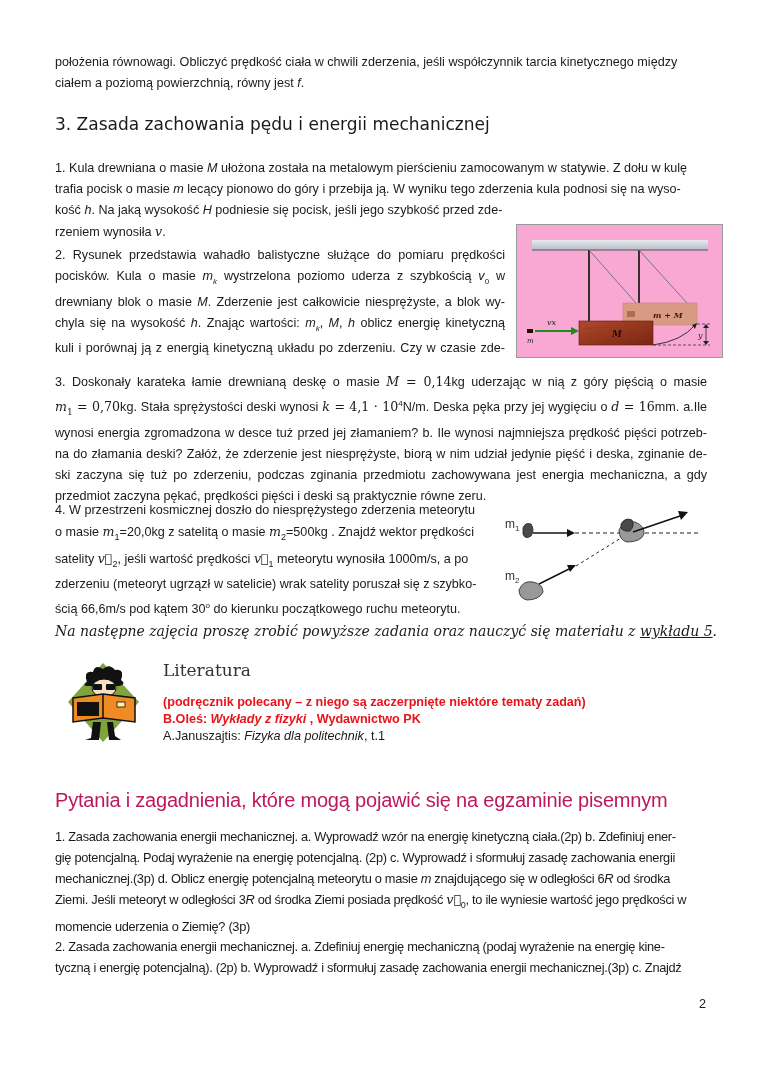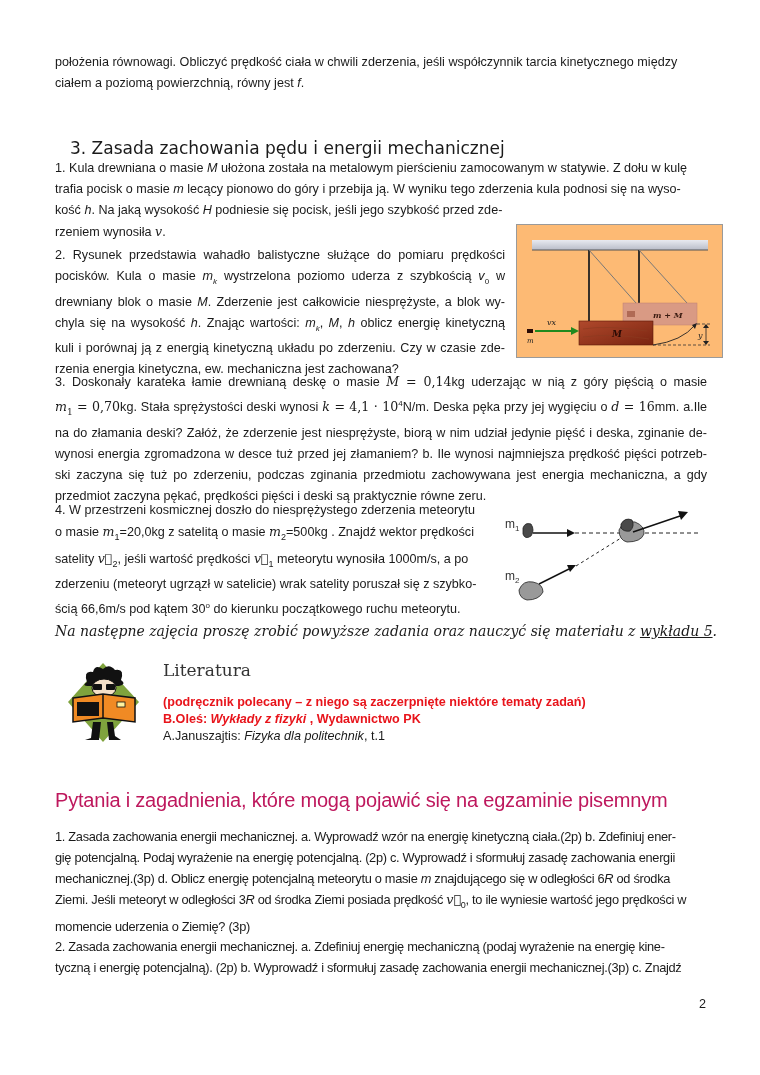--- a/index.html
+++ b/index.html
@@ -21,39 +21,38 @@
   svg text { font-family: "DejaVu Serif", serif; }
 </style>
 </head>
 <body>
 
 <div class="abs p" style="left:55px; top:52px; width:650px;">
   <div>położenia równowagi. Obliczyć prędkość ciała w chwili zderzenia, jeśli współczynnik tarcia kinetycznego między</div>
   <div><span>ciałem a poziomą powierzchnią, równy jest </span><i>f</i><span>.</span></div>
 </div>
 
-<div class="abs h3" style="left:70px; top:114px;margin-top:24px;">3. Zasada zachowania pędu i energii mechanicznej</div>
+<div class="abs h3" style="left:55px; top:114px;">3. Zasada zachowania pędu i energii mechanicznej</div>
 
 <div class="abs p" style="left:55px; top:158px; width:660px;">
   <div><span>1. Kula drewniana o masie </span><i>M</i><span> ułożona została na metalowym pierścieniu zamocowanym w statywie. Z dołu w kulę</span></div>
   <div><span>trafia pocisk o masie </span><i>m</i><span> lecący pionowo do góry i przebija ją. W wyniku tego zderzenia kula podnosi się na wyso-</span></div>
   <div><span>kość </span><i>h</i><span>. Na jaką wysokość </span><i>H</i><span> podniesie się pocisk, jeśli jego szybkość przed zde-</span></div>
   <div><span>rzeniem wynosiła </span><span class="m">v</span><span>.</span></div>
 </div>
 
 <div class="abs p just" style="left:55px; top:245px; width:450px;">
   <div class="just" style="text-align-last:justify;">2. Rysunek przedstawia wahadło balistyczne służące do pomiaru prędkości</div>
   <div class="just" style="text-align-last:justify;"><span>pocisków. Kula o masie </span><i>m</i><sub style="font-size:8px"><i>k</i></sub><span> wystrzelona poziomo uderza z szybkością </span><i>v</i><sub style="font-size:8px">0</sub><span> w</span></div>
   <div style="text-align-last:justify;"><span>drewniany blok o masie </span><i>M</i><span>. Zderzenie jest całkowicie niesprężyste, a blok wy-</span></div>
   <div style="text-align-last:justify;"><span>chyla się na wysokość </span><i>h</i><span>. Znając wartości: </span><i>m</i><sub style="font-size:8px"><i>k</i></sub><span>, </span><i>M</i><span>, </span><i>h</i><span> oblicz energię kinetyczną</span></div>
   <div style="text-align-last:justify;">kuli i porównaj ją z energią kinetyczną układu po zderzeniu.  Czy w czasie zde-</div>
-  <div style="text-align:left; text-align-last:left;">rzenia energia kinetyczna, ew. mechaniczna jest zachowana?</div>
 </div>
 
-<div class="abs" style="left:516px; top:224px; width:205px; height:132px; border:1px solid #9a9a9a; background:#fdba74;">
+<div class="abs" style="left:516px; top:224px; width:205px; height:132px; border:1px solid #9a9a9a; background:#f9a8d4;">
   <svg width="205" height="132" viewBox="0 0 205 132">
     <defs>
       <linearGradient id="ceil" x1="0" y1="0" x2="0" y2="1">
         <stop offset="0" stop-color="#e8eaf0"></stop>
         <stop offset="1" stop-color="#b8bcc8"></stop>
       </linearGradient>
       <linearGradient id="wood" x1="0" y1="0" x2="1" y2="1">
         <stop offset="0" stop-color="#b0492c"></stop>
         <stop offset="1" stop-color="#7a2410"></stop>
       </linearGradient>
@@ -82,22 +81,22 @@
     <line x1="189" y1="100" x2="189" y2="119" stroke="#222" stroke-width="0.8"></line>
     <polygon points="186,103 189,99 192,103" fill="#222"></polygon>
     <polygon points="186,116 189,120 192,116" fill="#222"></polygon>
     <text x="181" y="113" font-size="8" font-style="italic" fill="#222">y</text>
   </svg>
 </div>
 
 <div class="abs p" style="left:55px; top:371px; width:652px;">
   <div style="text-align:justify; text-align-last:justify;"><span>3. Doskonały karateka łamie drewnianą deskę o masie </span><span class="m">M = </span><span class="m" style="font-style:normal">0,14</span><span>kg uderzając w nią z góry pięścią o masie</span></div>
   <div style="text-align:justify; text-align-last:justify;"><span class="m">m</span><sub class="m" style="font-style:normal;font-size:9px">1</sub><span class="m" style="font-style:normal"> = </span><span class="m" style="font-style:normal">0,70</span><span>kg. Stała sprężystości deski wynosi </span><span class="m">k</span><span class="m" style="font-style:normal"> = </span><span class="m" style="font-style:normal">4,1 · 10</span><sup style="font-size:8px">4</sup><span>N/m. Deska pęka przy jej wygięciu o </span><span class="m">d</span><span class="m" style="font-style:normal"> = </span><span class="m" style="font-style:normal">16</span><span>mm. a.Ile</span></div>
+  <div style="text-align:justify; text-align-last:justify;">wynosi energia zgromadzona w desce tuż przed jej złamaniem? b. Ile wynosi najmniejsza prędkość pięści potrzeb-</div>
   <div style="text-align:justify; text-align-last:justify;">na do złamania deski? Załóż, że zderzenie jest niesprężyste, biorą w nim udział jedynie pięść i deska, zginanie de-</div>
-  <div style="text-align:justify; text-align-last:justify;">wynosi energia zgromadzona w desce tuż przed jej złamaniem? b. Ile wynosi najmniejsza prędkość pięści potrzeb-</div>
   <div style="text-align:justify; text-align-last:justify;">ski zaczyna się tuż po zderzeniu, podczas zginania przedmiotu zachowywana jest energia mechaniczna, a gdy</div>
   <div>przedmiot zaczyna pękać, prędkości pięści i deski są praktycznie równe zeru.</div>
 </div>
 
 <div class="abs p" style="left:55px; top:500px; width:450px;">
   <div>4. W przestrzeni kosmicznej doszło do niesprężystego zderzenia meteorytu</div>
   <div><span>o masie </span><span class="m">m</span><sub style="font-size:9px">1</sub><span>=20,0kg  z satelitą o masie </span><span class="m">m</span><sub style="font-size:9px">2</sub><span>=500kg . Znajdź wektor prędkości</span></div>
   <div><span>satelity </span><span class="m">v⃗</span><sub style="font-size:9px">2</sub><span>, jeśli wartość prędkości </span><span class="m">v⃗</span><sub style="font-size:9px">1</sub><span> meteorytu wynosiła 1000m/s, a po</span></div>
   <div>zderzeniu (meteoryt ugrzązł w satelicie) wrak satelity poruszał się z szybko-</div>
   <div><span>ścią 66,6m/s pod kątem 30</span><sup style="font-size:8px">o</sup><span> do kierunku początkowego ruchu meteorytu.</span></div>

